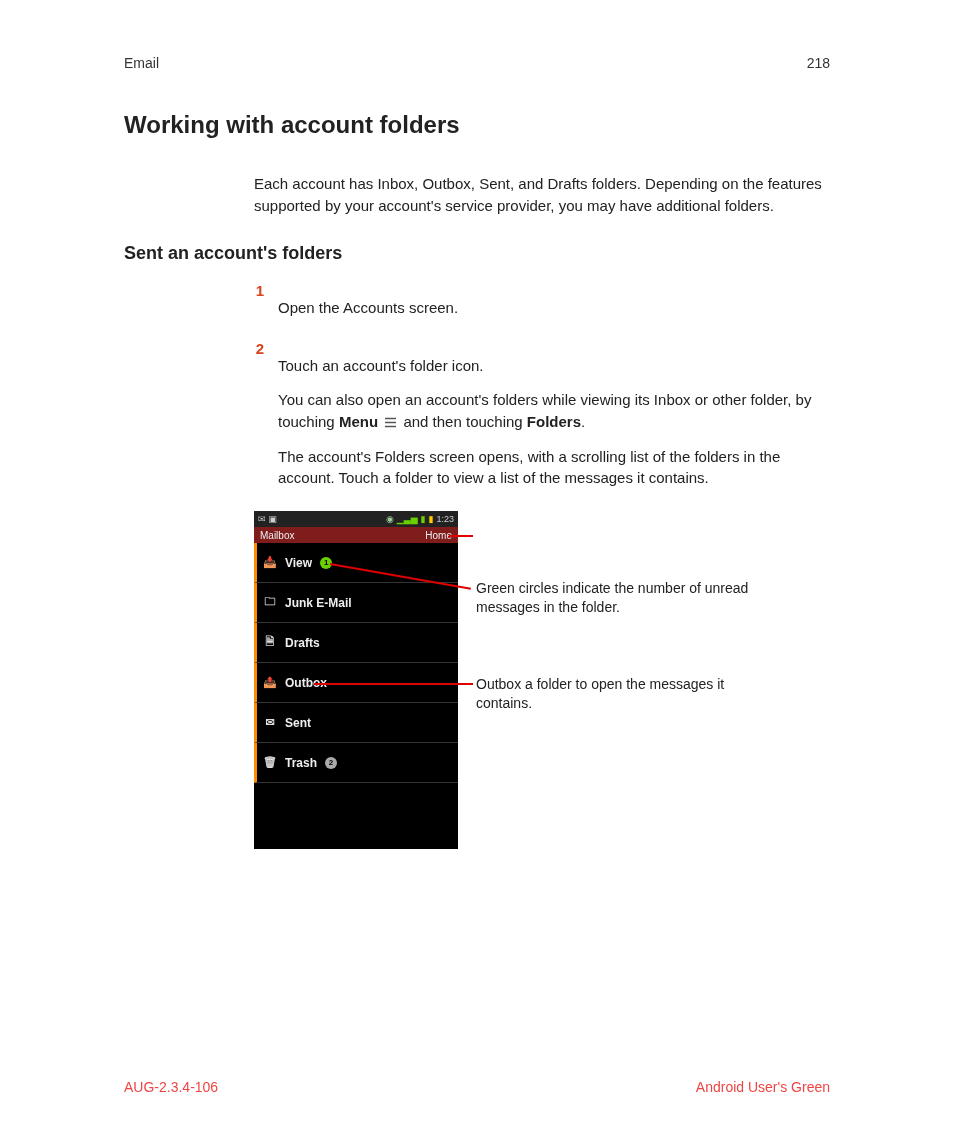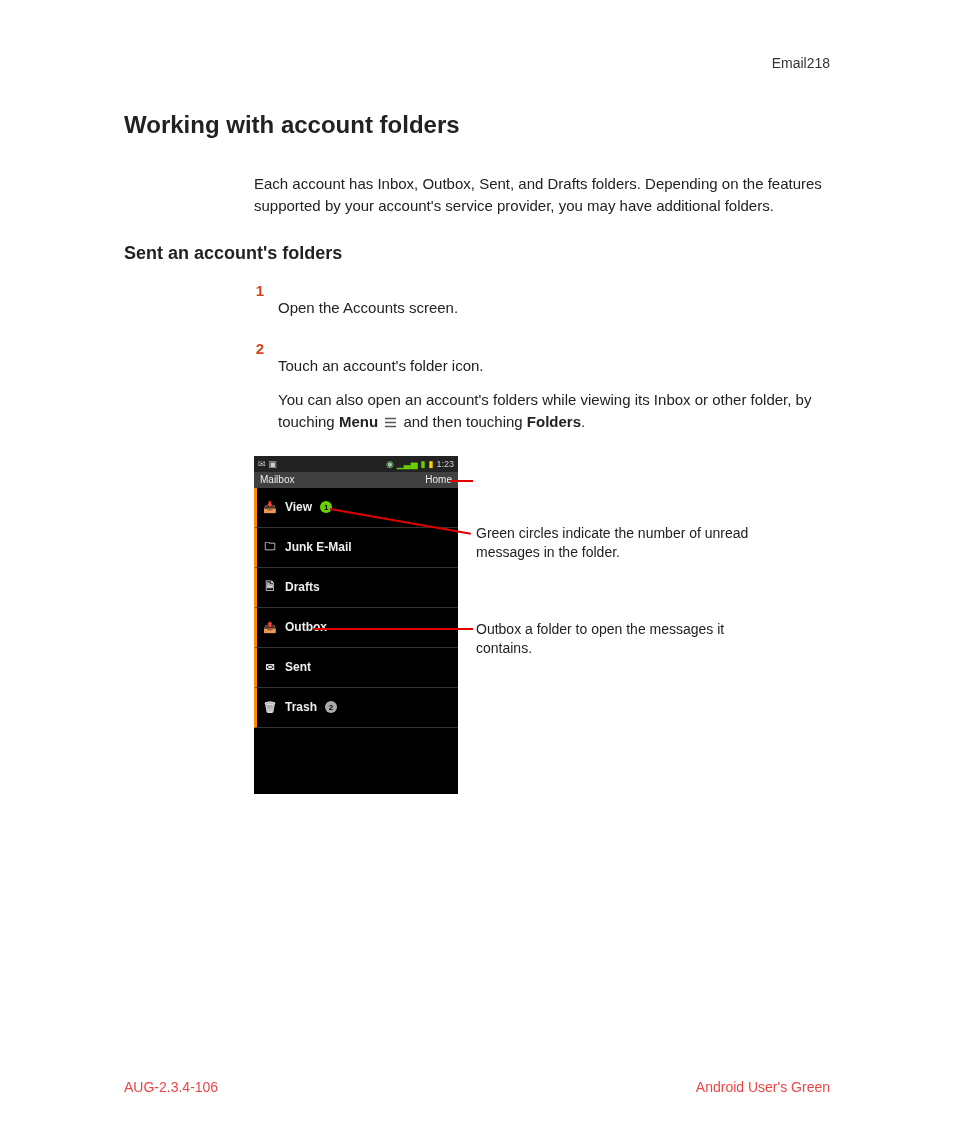--- a/index.html
+++ b/index.html
@@ -9,21 +9,21 @@
     background: #fff;
     font-family: "Helvetica Neue", Helvetica, Arial, sans-serif;
     color: #222;
     position: relative;
   }
   .page {
     padding: 55px 124px 0 124px;
   }
   .running-head {
     display: flex;
-    justify-content: flex-end;
+    justify-content: space-between;
     font-size: 14px;
     color: #333;
     margin-bottom: 40px;
   }
   h1 {
     font-size: 24px;
     font-weight: 700;
     margin-bottom: 34px;
   }
   .intro, .body-text {
@@ -82,21 +82,21 @@
     height: 16px;
     display: flex;
     justify-content: space-between;
     align-items: center;
     padding: 0 4px;
     font-size: 9px;
     color: #ccc;
   }
   .status-icons { display: flex; gap: 3px; align-items: center; }
   .titlebar {
-    background: #404040;
+    background: #7f1d1d;
     height: 16px;
     display: flex;
     justify-content: space-between;
     align-items: center;
     padding: 0 6px;
     font-size: 10px;
   }
   .folder-list { }
   .folder {
     height: 40px;
@@ -177,20 +177,21 @@
       <div class="step-body">
         <p>Touch an account's folder icon.</p>
         <p>
           <span>You can also open an account's folders while viewing its Inbox or other folder, by touching </span><span class="bold">Menu</span>
           <span class="menu-icon"><svg width="13" height="11" viewBox="0 0 13 11">
                 <line x1="1" y1="1.5" x2="12" y2="1.5" stroke="#555" stroke-width="1.5"></line>
                 <line x1="1" y1="5.5" x2="12" y2="5.5" stroke="#555" stroke-width="1.5"></line>
                 <line x1="1" y1="9.5" x2="12" y2="9.5" stroke="#555" stroke-width="1.5"></line>
               </svg></span><span> and then touching </span><span class="bold">Folders</span><span>.</span>
         </p>
+        <p>The account's Folders screen opens, with a scrolling list of the folders in the account. Touch a folder to view a list of the messages it contains.</p>
       </div>
     </div>
   </div>
 
   <div class="figure-area">
     <div class="phone">
       <div class="statusbar">
         <div class="status-icons">
           <span>✉</span>
           <span>▣</span>

